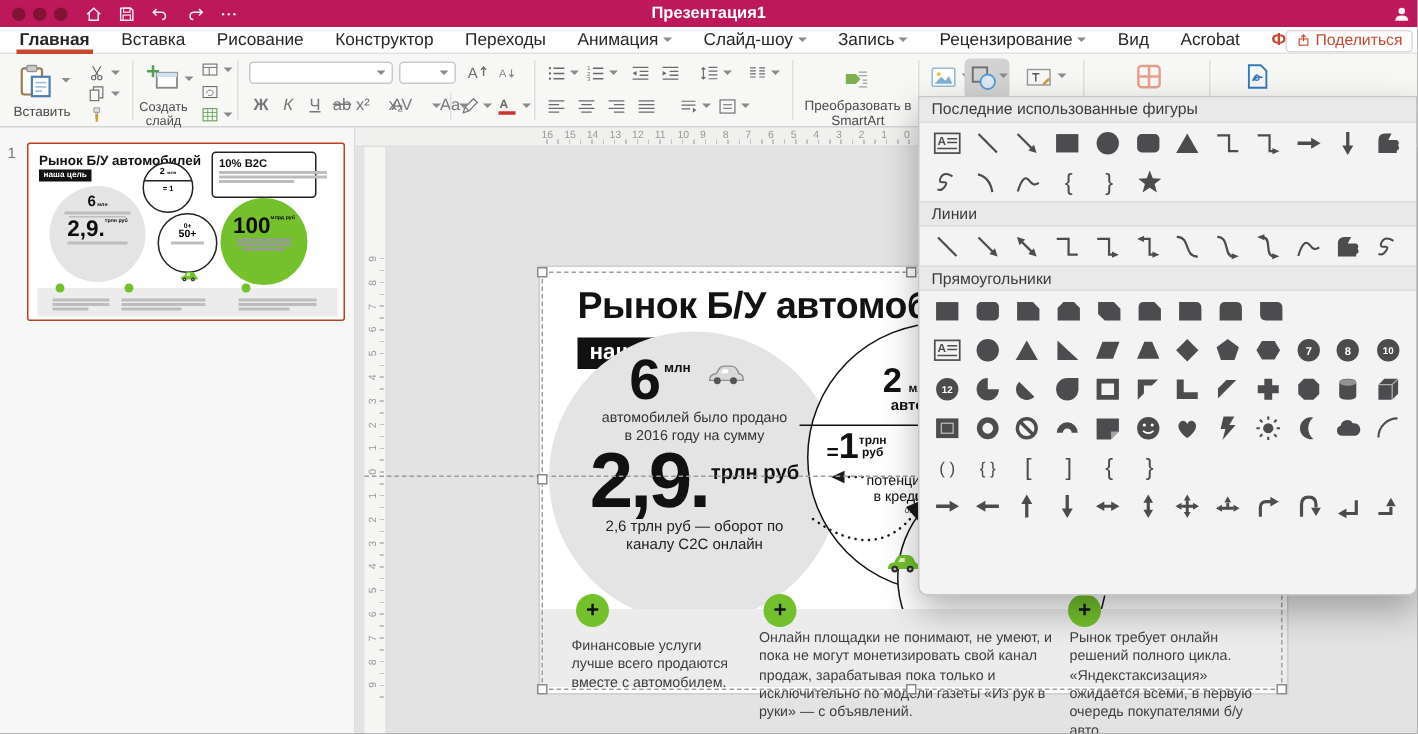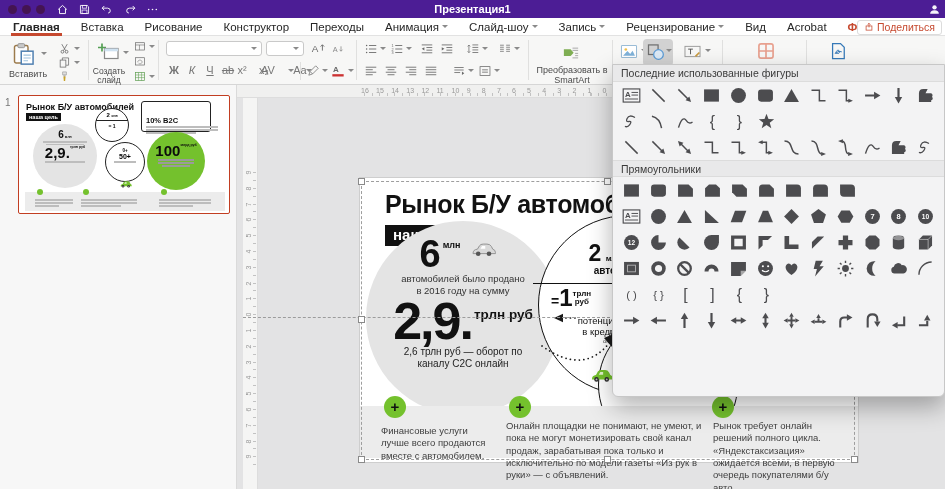--- a/index.html
+++ b/index.html
@@ -2,21 +2,21 @@
 <html><head>
 <meta charset="utf-8">
 <style>
   html,body{margin:0;padding:0;background:#888}
   #app{position:relative;width:945px;height:489px;overflow:hidden;background:#e3e3e4;
        font-family:"Liberation Sans","DejaVu Sans",sans-serif;-webkit-font-smoothing:antialiased}
   #app *{box-sizing:border-box}
   svg{display:block;font-family:inherit}
   .abs{position:absolute}
   
-  .titlebar{position:absolute;left:0;top:0;width:945px;height:18px;background:#4c1d95;z-index:70}
+  .titlebar{position:absolute;left:0;top:0;width:945px;height:18px;background:#be185d;z-index:70}
   .light{position:absolute;top:4.5px;width:9px;height:9px;border-radius:50%;background:rgba(60,10,0,.45)}
   .tbtn{position:absolute;top:2.5px;width:13px;height:13px;color:#fff;opacity:.95}
   .tb-title{position:absolute;left:0;right:0;top:2.5px;text-align:center;color:#fff;font-size:11px;font-weight:bold}
   .searchbox{position:absolute;left:700px;top:2.5px;width:190px;height:13.5px;border-radius:4px;background:rgba(0,0,0,.14);display:flex;align-items:center;padding:0 5px;gap:4px}
   .searchbox .si{width:9px;height:9px}
   .searchbox input{flex:1;border:0;background:transparent;outline:none;color:rgba(255,255,255,.9);font-size:9px;padding:0}
   .searchbox input::placeholder{color:rgba(255,255,255,.8)}
   
   .tabsbar{position:absolute;left:0;top:18px;width:945px;height:18px;background:#fff;border-bottom:1px solid #e2e2e2;z-index:69}
   #tabs{display:flex;gap:21px;padding-left:13px;height:100%;align-items:center}
@@ -403,21 +403,21 @@
           <path d="M8.5 15.5 Q12 8 13.5 12.5 Q14.5 16 9.5 14.5 Q13 11 16.5 13" fill="none" stroke="#3579b8" stroke-width="1.2"></path>
         </svg>
       </span>
   </div>
 
   <div class="thumbs">
     <div class="slide-num">1</div>
     <div class="thumb">
       <div style="position:absolute;left:7px;top:6px;font-size:9px;font-weight:800;color:#111">Рынок Б/У автомобилей</div>
       <div style="position:absolute;left:7px;top:17px;background:#111;color:#fff;font-size:5.5px;font-weight:bold;padding:1px 3px">наша цель</div>
-      <div style="position:absolute;left:122px;top:5px;width:70px;height:31px;border:1px solid #222;border-radius:3px;padding:14px 4px">
+      <div style="position:absolute;left:122px;top:5px;width:70px;height:31px;border:1px solid #222;border-radius:3px;padding:2px 4px">
         <div style="font-size:7.5px;font-weight:800;color:#111">10% B2C</div>
         <div class="bar" style="width:72px"></div>
           <div class="bar" style="width:72px"></div>
           <div class="bar" style="width:50px"></div>
       </div>
       <div style="position:absolute;left:14px;top:28px;width:64px;height:64px;border-radius:50%;background:#e4e4e4;text-align:center">
         <div style="margin-top:5px;font-size:10px;font-weight:bold;color:#111"><span>6</span><span style="font-size:3.5px"> </span><span style="font-size:3.5px">млн</span></div>
         <div class="bar" style="width:44px;margin:1px auto"></div>
           <div class="bar" style="width:38px;margin:1px auto"></div>
         <div style="font-size:15px;font-weight:800;color:#0d0d0d;line-height:.9"><span>2,9.</span><span style="font-size:3.5px;vertical-align:top">трлн руб</span></div>
@@ -700,20 +700,21 @@
             <svg viewBox="0 0 24 24" width="100%" height="100%">
               <text x="12" y="18" font-size="18" text-anchor="middle" fill="currentColor">}</text>
             </svg>
           </div>
           <div class="cell">
             <svg viewBox="0 0 24 24" width="100%" height="100%">
               <path d="M12 3 L14.3 9 L20.8 9.3 L15.7 13.4 L17.5 19.8 L12 16.1 L6.5 19.8 L8.3 13.4 L3.2 9.3 L9.7 9 Z" fill="currentColor"></path>
             </svg>
           </div>
         </div>
+        <div class="sp-head">Линии</div>
         <div class="sp-row">
           <div class="cell">
             <svg viewBox="0 0 24 24" width="100%" height="100%">
               <path d="M5 5 L19 19" stroke="currentColor" stroke-width="1.7" fill="none"></path>
             </svg>
           </div>
           <div class="cell">
             <svg viewBox="0 0 24 24" width="100%" height="100%">
               <path d="M5 5 L16 16" stroke="currentColor" stroke-width="1.7" fill="none"></path>
               <path d="M19.5 19.5 L13.2 17.5 L17.5 13.2 Z" fill="currentColor"></path>

